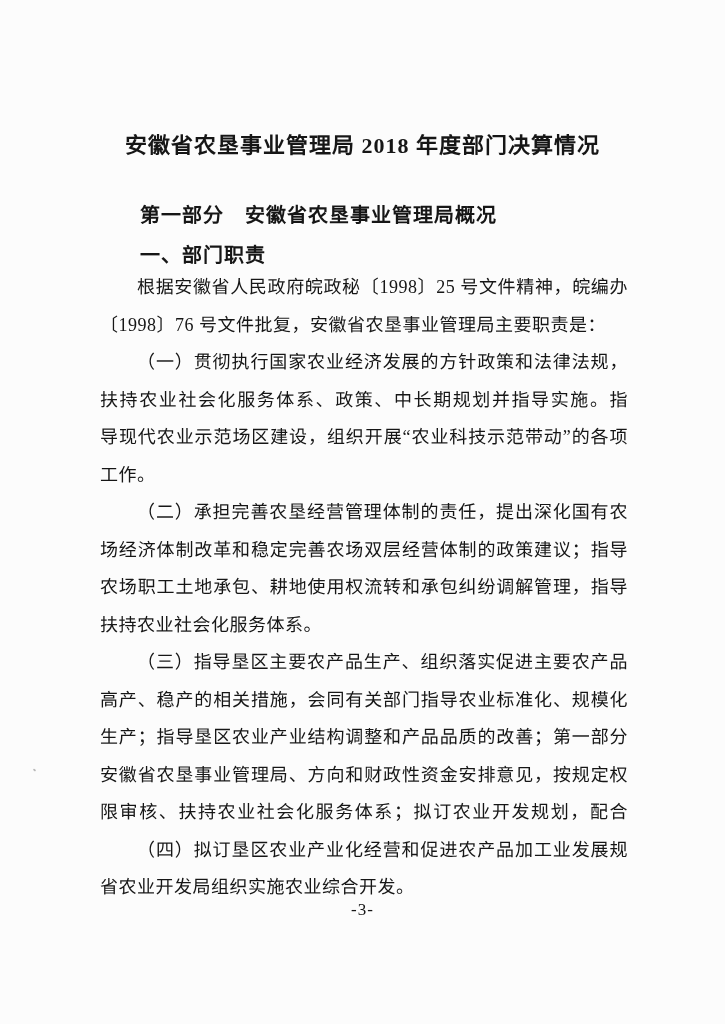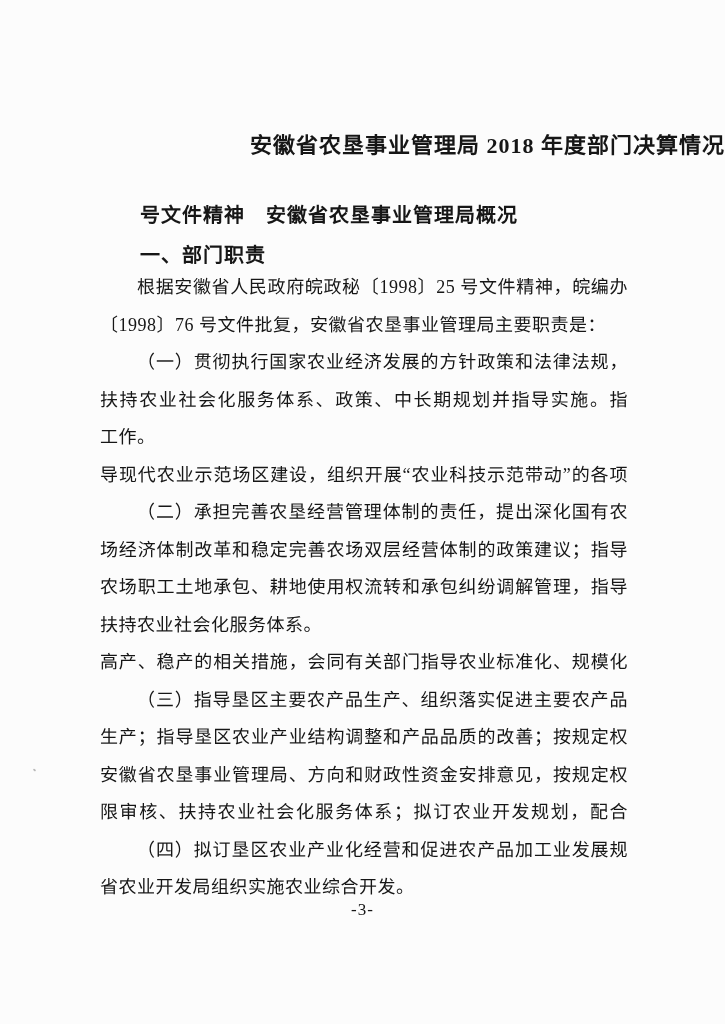--- a/index.html
+++ b/index.html
@@ -18,21 +18,21 @@
     left: 0; top: 0;
     width: 725px;
     height: 1024px;
   }
   .doc-title {
     position: absolute;
     top: 129px;
     left: 0;
     width: 725px;
     margin: 0;
-    text-align: right;
+    text-align: center;
     font-size: 22px;
     line-height: 34px;
     font-weight: bold;
     letter-spacing: 1px;
     font-family: "Liberation Serif", "DejaVu Serif", serif;
   }
   .heading {
     position: absolute;
     left: 140px;
     margin: 0;
@@ -81,36 +81,36 @@
     background: #b9b9b9;
     border-radius: 50%;
     transform: rotate(40deg);
   }
 </style>
 </head>
 <body style="background: rgb(252, 252, 252); color: rgb(22, 22, 22);">
 
 <div class="page">
   <h1 class="doc-title">安徽省农垦事业管理局 2018 年度部门决算情况</h1>
-  <div class="heading heading-1">号文件精神　安徽省农垦事业管理局概况</div>
+  <div class="heading heading-1">第一部分　安徽省农垦事业管理局概况</div>
   <div class="heading heading-2">一、部门职责</div>
   <div class="doc-body" id="doc-body">
       <div class="line indent fill">根据安徽省人民政府皖政秘〔1998〕25 号文件精神，皖编办</div>
       <div class="line">〔1998〕76 号文件批复，安徽省农垦事业管理局主要职责是：</div>
       <div class="line indent fill">（一）贯彻执行国家农业经济发展的方针政策和法律法规，</div>
       <div class="line fill">扶持农业社会化服务体系、政策、中长期规划并指导实施。指</div>
+      <div class="line fill">导现代农业示范场区建设，组织开展“农业科技示范带动”的各项</div>
       <div class="line">工作。</div>
-      <div class="line fill">导现代农业示范场区建设，组织开展“农业科技示范带动”的各项</div>
       <div class="line indent fill">（二）承担完善农垦经营管理体制的责任，提出深化国有农</div>
       <div class="line fill">场经济体制改革和稳定完善农场双层经营体制的政策建议；指导</div>
       <div class="line fill">农场职工土地承包、耕地使用权流转和承包纠纷调解管理，指导</div>
       <div class="line">扶持农业社会化服务体系。</div>
+      <div class="line indent fill">（三）指导垦区主要农产品生产、组织落实促进主要农产品</div>
       <div class="line fill">高产、稳产的相关措施，会同有关部门指导农业标准化、规模化</div>
-      <div class="line indent fill">（三）指导垦区主要农产品生产、组织落实促进主要农产品</div>
-      <div class="line fill">生产；指导垦区农业产业结构调整和产品品质的改善；按规定权</div>
+      <div class="line fill">生产；指导垦区农业产业结构调整和产品品质的改善；第一部分</div>
       <div class="line fill">安徽省农垦事业管理局、方向和财政性资金安排意见，按规定权</div>
       <div class="line fill">限审核、扶持农业社会化服务体系；拟订农业开发规划，配合</div>
       <div class="line indent fill">（四）拟订垦区农业产业化经营和促进农产品加工业发展规</div>
       <div class="line">省农业开发局组织实施农业综合开发。</div>
     </div>
   <div class="page-number">-3-</div>
   <div class="scan-speck"></div>
 </div>
 
 </body></html>

